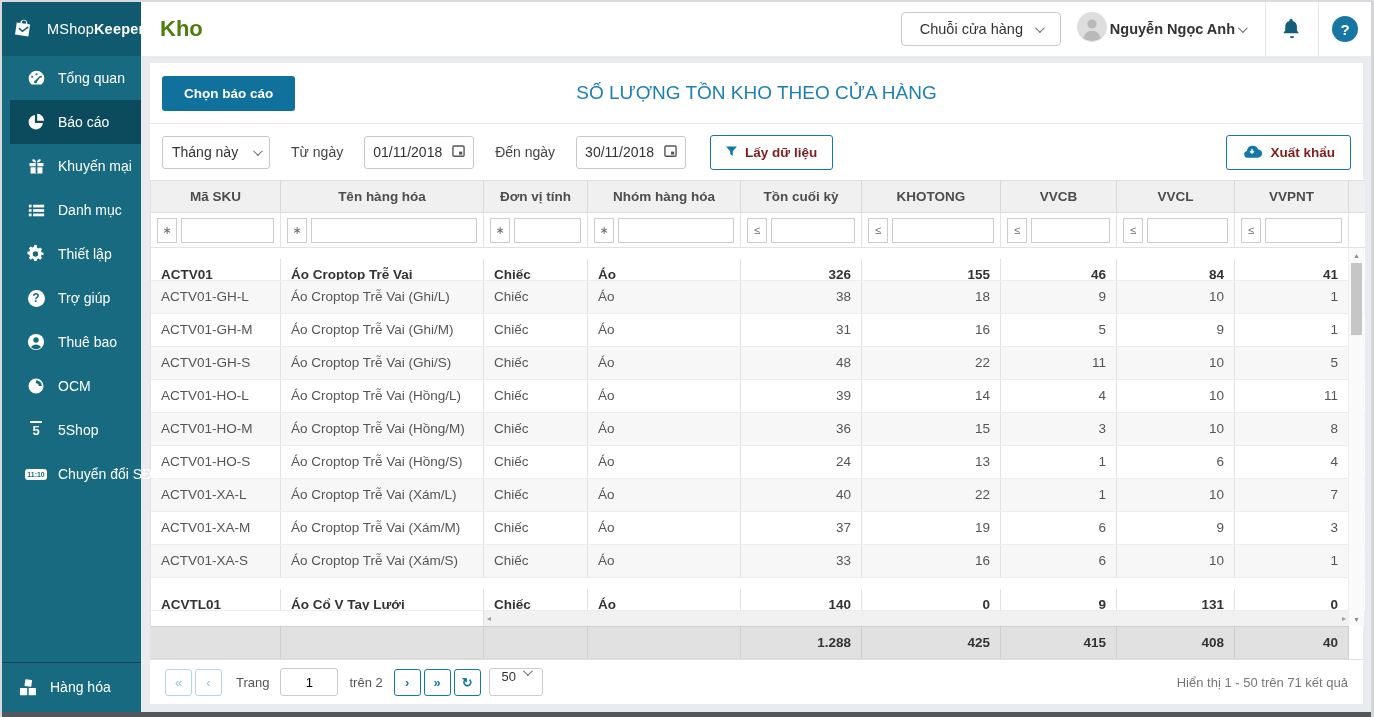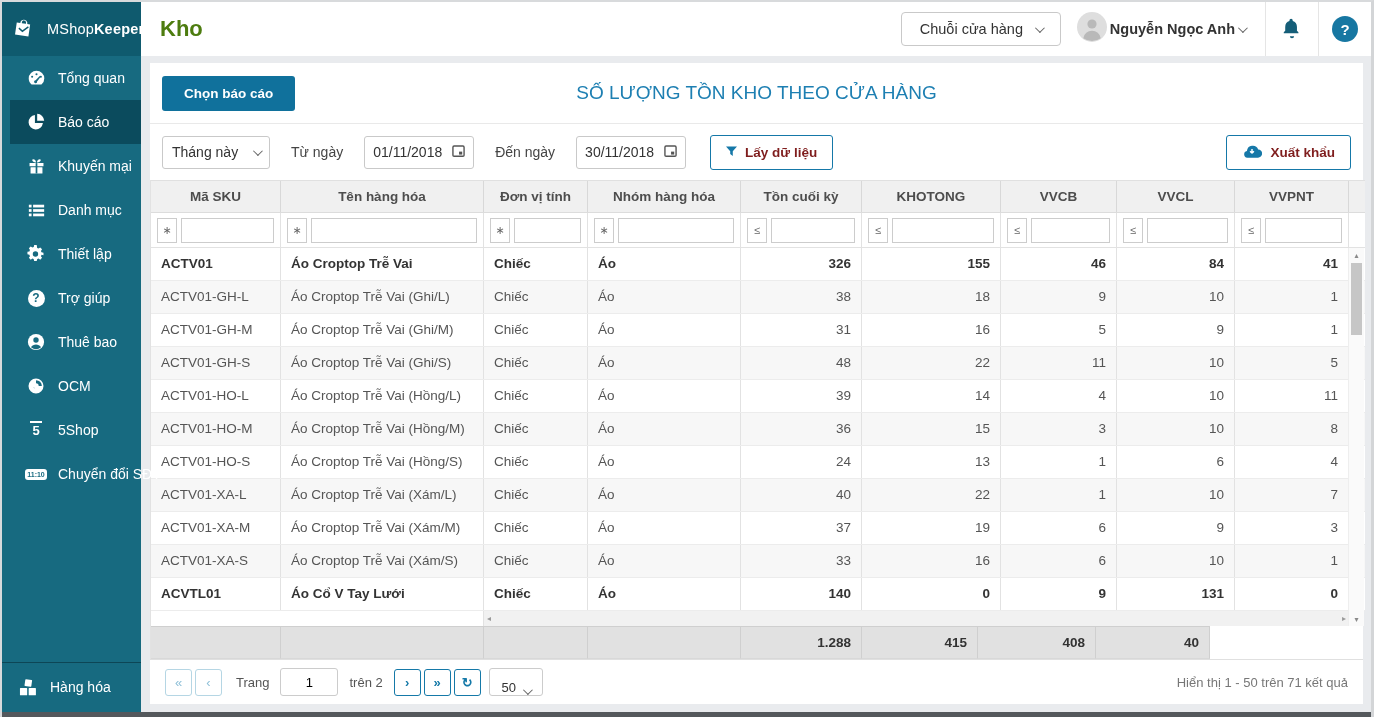--- a/index.html
+++ b/index.html
@@ -68,21 +68,21 @@
   .hrow { background:#f0f0f0; border-top:1px solid #e0e0e0; border-bottom:1px solid #dcdcdc; height:33px; }
   .hcell { line-height:31px; text-align:center; font-weight:bold; color:#4d4d4d; border-right:1px solid #d8d8d8; cursor:pointer; }
   .frow { height:35px; border-bottom:1px solid #e2e2e2; background:#fff; }
   .fcell { display:flex; align-items:center; gap:4px; padding:0 6px; }
   .opbtn { width:20px; height:25px; border:1px solid #ccc; background:#fff; color:#666; font-size:11px;
            display:flex; align-items:center; justify-content:center; flex-shrink:0; cursor:pointer; }
   .finput { flex:1; min-width:0; height:25px; border:1px solid #ccc; padding:0 4px; font-size:13px; font-family:inherit; }
   .trow { height:33px; border-bottom:1px solid #ececec; background:#fff; cursor:pointer; }
   .trow.alt { background:#f7f7f7; }
   .tcell { line-height:32px; color:#555; }
-  .trow.bold .tcell { font-weight:bold; color:#333; }
+  .trow.bold .tcell { font-weight:bold; color:#333;margin-top:11px; }
   .num { text-align:right; }
   .hscroll-row { height:15px; display:flex; width:1214px; }
   .hs-spacer { width:333px; background:#fff; border-right:1px solid #e2e2e2; flex-shrink:0; }
   .hs-track { width:865px; background:#f1f1f1; display:flex; align-items:center; justify-content:space-between;
               padding:0 3px; color:#9a9a9a; font-size:8px; }
   .srow { height:33px; }
   .scell { line-height:32px; font-weight:bold; color:#333; background:#e1e1e1; border-right:1px solid #cfcfcf;
            border-top:1px solid #cfcfcf; border-bottom:1px solid #d8d8d8; }
   .vscroll { position:absolute; top:68px; right:0; width:16px; height:378px; background:#fafafa; border-left:1px solid #eee;
              display:flex; flex-direction:column; align-items:center; z-index:5; }
@@ -91,21 +91,21 @@
   .vs-bottom { margin-top:auto; }
 
   
   .pagebar { height:45px; border-top:1px solid #e0e0e0; display:flex; align-items:center; padding:0 15px; background:#fff; }
   .pgbtn { width:27px; height:27px; border-radius:3px; display:flex; align-items:center; justify-content:center;
            font-size:13px; background:#fff; cursor:pointer; margin-right:3px; }
   .pgbtn.disabled { border:1px solid #b5d6e4; color:#8fc0d8; }
   .pgbtn.on { border:1px solid #1579a8; color:#1579a8; font-weight:bold; }
   .pglabel { font-size:13px; color:#555; margin:0 11px; }
   .pginput { width:58px; height:28px; border:1px solid #ccc; border-radius:3px; text-align:center; font-size:13px; font-family:inherit; }
-  .pgsize { width:54px; height:28px; border:1px solid #ccc; border-radius:3px; display:flex; align-items:flex-end;
+  .pgsize { width:54px; height:28px; border:1px solid #ccc; border-radius:3px; display:flex; align-items:flex-start;
             justify-content:center; gap:7px; font-size:13px; color:#333; cursor:pointer; margin-left:5px; background:#fff; }
   .pgresult { margin-left:auto; color:#777; font-size:13px; }
 </style>
 </head>
 <body>
 
 <div class="frame">
 
   <aside class="sidebar">
     <div class="logo">
@@ -487,20 +487,21 @@
               <span>◂</span>
               <span>▸</span>
             </div>
           </div>
           <div class="grow srow">
               <div class="gcell scell col0"></div>
               <div class="gcell scell col1"></div>
               <div class="gcell scell col2"></div>
               <div class="gcell scell col3"></div>
               <div class="gcell scell col4 num">1.288</div>
+              <div class="gcell scell col5 num">425</div>
               <div class="gcell scell col6 num">415</div>
               <div class="gcell scell col7 num">408</div>
               <div class="gcell scell col8 num">40</div>
             </div>
           <div class="vscroll">
             <span class="vs-arrow">▴</span>
             <div class="vs-thumb"></div>
             <span class="vs-arrow vs-bottom">▾</span>
           </div>
         </div>

